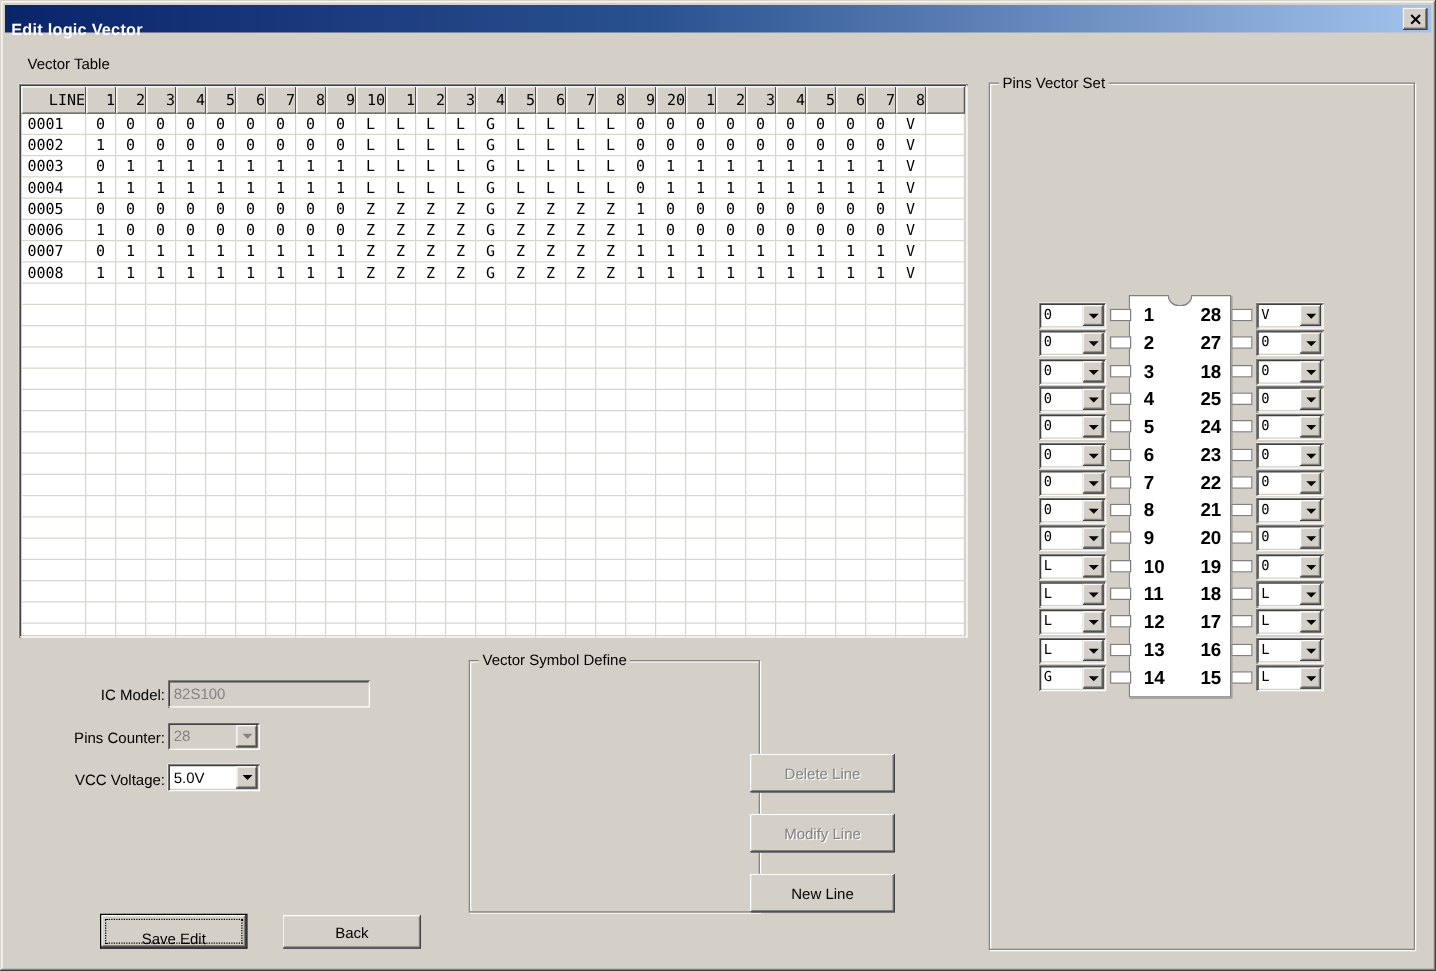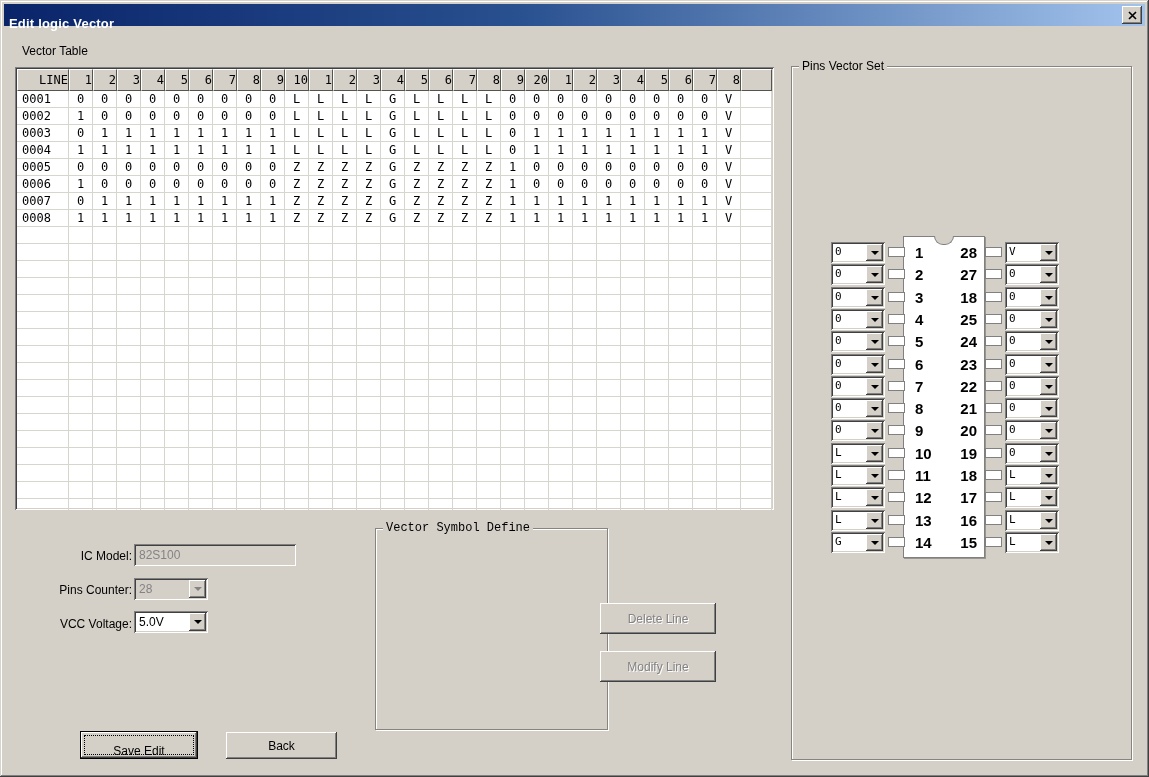--- a/index.html
+++ b/index.html
@@ -1017,26 +1017,27 @@
   </div>
 
   <div class="label lbl-right" style="top:617px;">VCC Voltage:</div>
   <div class="combo" style="left:134px;top:611px;width:74px;height:22px;">
     <span class="combo-val">5.0V</span>
     <span class="combo-btn">
         <span class="combo-arr"></span>
       </span>
   </div>
 
-  <div class="groupbox" style="left:375px;top:528px;width:233px;height:202px;font-family:Liberation Mono, monospace;">
+  <div class="groupbox" style="left:375px;top:528px;width:233px;height:202px;">
     <span class="legend">Vector Symbol Define</span>
   </div>
 
   <div class="btn disabled" style="left:600px;top:603px;width:116px;height:31px;">Delete Line</div>
   <div class="btn disabled" style="left:600px;top:651px;width:116px;height:31px;">Modify Line</div>
+  <div class="btn" style="left:600px;top:699px;width:116px;height:31px;">New Line</div>
 
   <div class="btn btn-default" style="left:80px;top:731px;width:118px;height:28px;align-items:flex-end;">
     <span class="focus-rect"></span>
     <span>Save Edit</span>
   </div>
   <div class="btn" style="left:226px;top:732px;width:111px;height:27px;">Back</div>
 
   <div class="groupbox" style="left:791px;top:66px;width:341px;height:694px;">
     <span class="legend">Pins Vector Set</span>
   </div>

